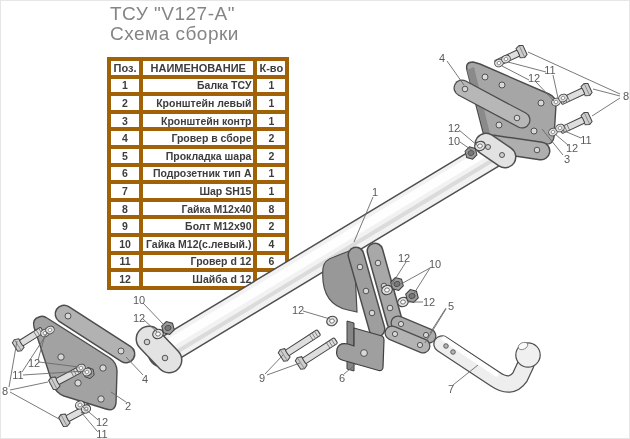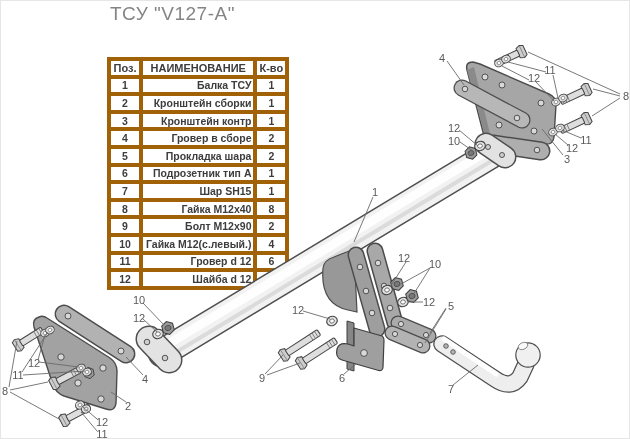--- a/index.html
+++ b/index.html
@@ -30,20 +30,21 @@
     font-size:11px;color:#5a5a5a;line-height:11px;
   }
 </style>
 </head>
 <body>
 
 <div class="stage">
 
   <div class="title">
     <div>ТСУ "V127-A"</div>
+    <div>Схема сборки</div>
   </div>
 
   <table class="parts-table">
     <colgroup>
         <col style="width:32px">
         <col style="width:106px">
         <col style="width:27px">
       </colgroup>
     <thead>
       <tr>
@@ -53,21 +54,21 @@
       </tr>
     </thead>
     <tbody>
         <tr>
           <td class="c0">1</td>
           <td class="c1">Балка ТСУ</td>
           <td class="c2">1</td>
         </tr>
         <tr>
           <td class="c0">2</td>
-          <td class="c1">Кронштейн сборки</td>
+          <td class="c1">Кронштейн левый</td>
           <td class="c2">1</td>
         </tr>
         <tr>
           <td class="c0">3</td>
           <td class="c1">Кронштейн контр</td>
           <td class="c2">1</td>
         </tr>
         <tr>
           <td class="c0">4</td>
           <td class="c1">Гровер в сборе</td>

